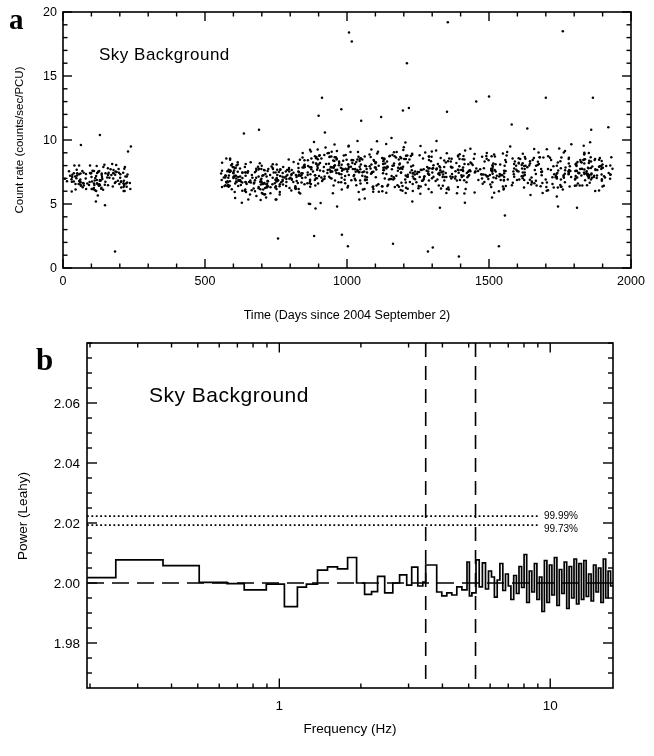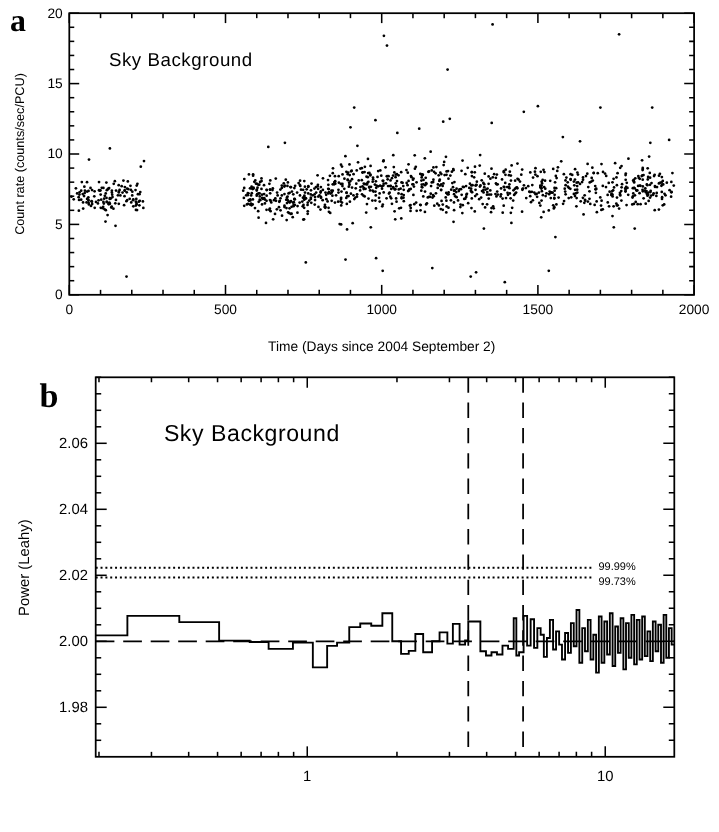--- a/index.html
+++ b/index.html
@@ -1415,14 +1415,15 @@
   <div class="lbl yaxis-title" style="left:19px;top:140px;font-size:11.5px;">Count rate (counts/sec/PCU)</div>
 
   <div class="lbl xaxis-title-a">Time (Days since 2004 September 2)</div>
 
   <div class="lbl panel-letter" style="left:36px;top:344px;font-size:31px;">b</div>
 
   <div class="lbl inset-title-b" style="left:149px;top:383px;">Sky Background</div>
 
   <div class="lbl yaxis-title" style="left:22px;top:516px;font-size:13.5px;">Power (Leahy)</div>
 
+  <div class="lbl xaxis-title-b">Frequency (Hz)</div>
 
 </div>
 
 </body></html>

